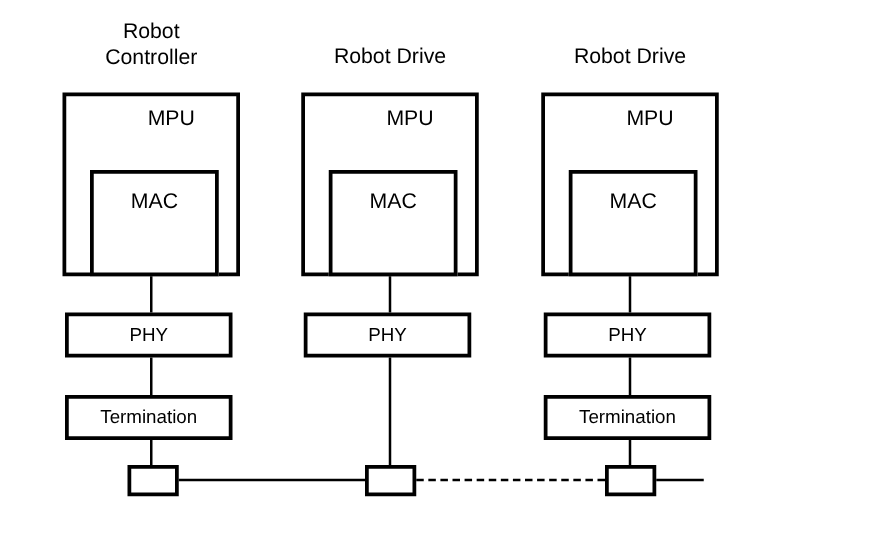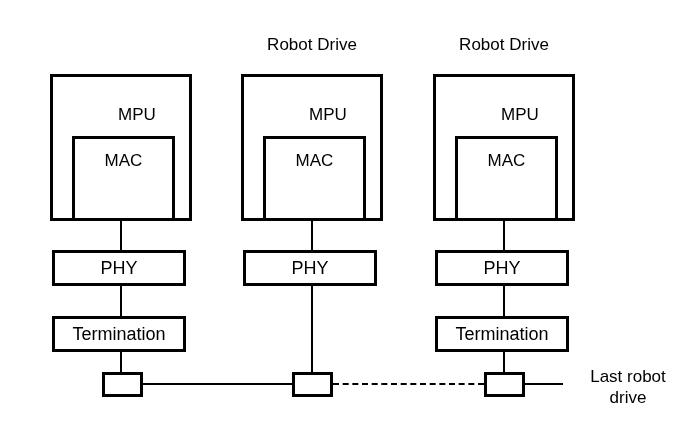--- a/index.html
+++ b/index.html
@@ -33,34 +33,34 @@
   }
   .box-label {
     position: absolute;
     left: 0;
     right: 0;
     text-align: center;
     color: #000000;
     font-size: 17px;
   }
   .mpu-label {
-    top: 28px;
+    top: 8px;
     padding-left: 32px;
   }
   .mac-label {
     top: 12px;
   }
   .centered-label {
     position: absolute;
     left: 0;
     right: 0;
     top: 50%;
     transform: translateY(-50%);
     text-align: center;
-    font-size: 18px;
+    font-size: 15px;
     color: #000000;
   }
   .vline {
     position: absolute;
     width: 2px;
     background: #000000;
   }
   .hline {
     position: absolute;
     height: 2px;
@@ -84,20 +84,22 @@
     color: #000000;
     line-height: 21px;
     white-space: pre-line;
   }
 </style>
 </head>
 <body>
 
 <div id="canvas">
 
+  <div class="title" style="left:50px; top:14px; width:142px;">Robot
+Controller</div>
 
   <div class="box" style="left:50px; top:74px; width:142px; height:147px;">
     <div class="box-label mpu-label">MPU</div>
   </div>
 
   <div class="box" style="left:72px; top:136px; width:103px; height:85px;">
     <div class="box-label mac-label">MAC</div>
   </div>
 
   <div class="vline" style="left:120px; top:221px; height:30px;"></div>
@@ -161,16 +163,14 @@
   <div class="vline" style="left:503px; top:352px; height:21px;"></div>
 
   <div class="connector" style="left:484px; top:372px; width:41px; height:25px;"></div>
 
   <div class="hline" style="left:143px; top:383px; width:149px;"></div>
 
   <div class="dline" style="left:333px; top:383px; width:151px;"></div>
 
   <div class="hline" style="left:525px; top:383px; width:38px;"></div>
 
-  <div class="side-note" style="left:568px; top:366px; width:120px;">Last robot
-drive</div>
 
 </div>
 
 </body></html>

